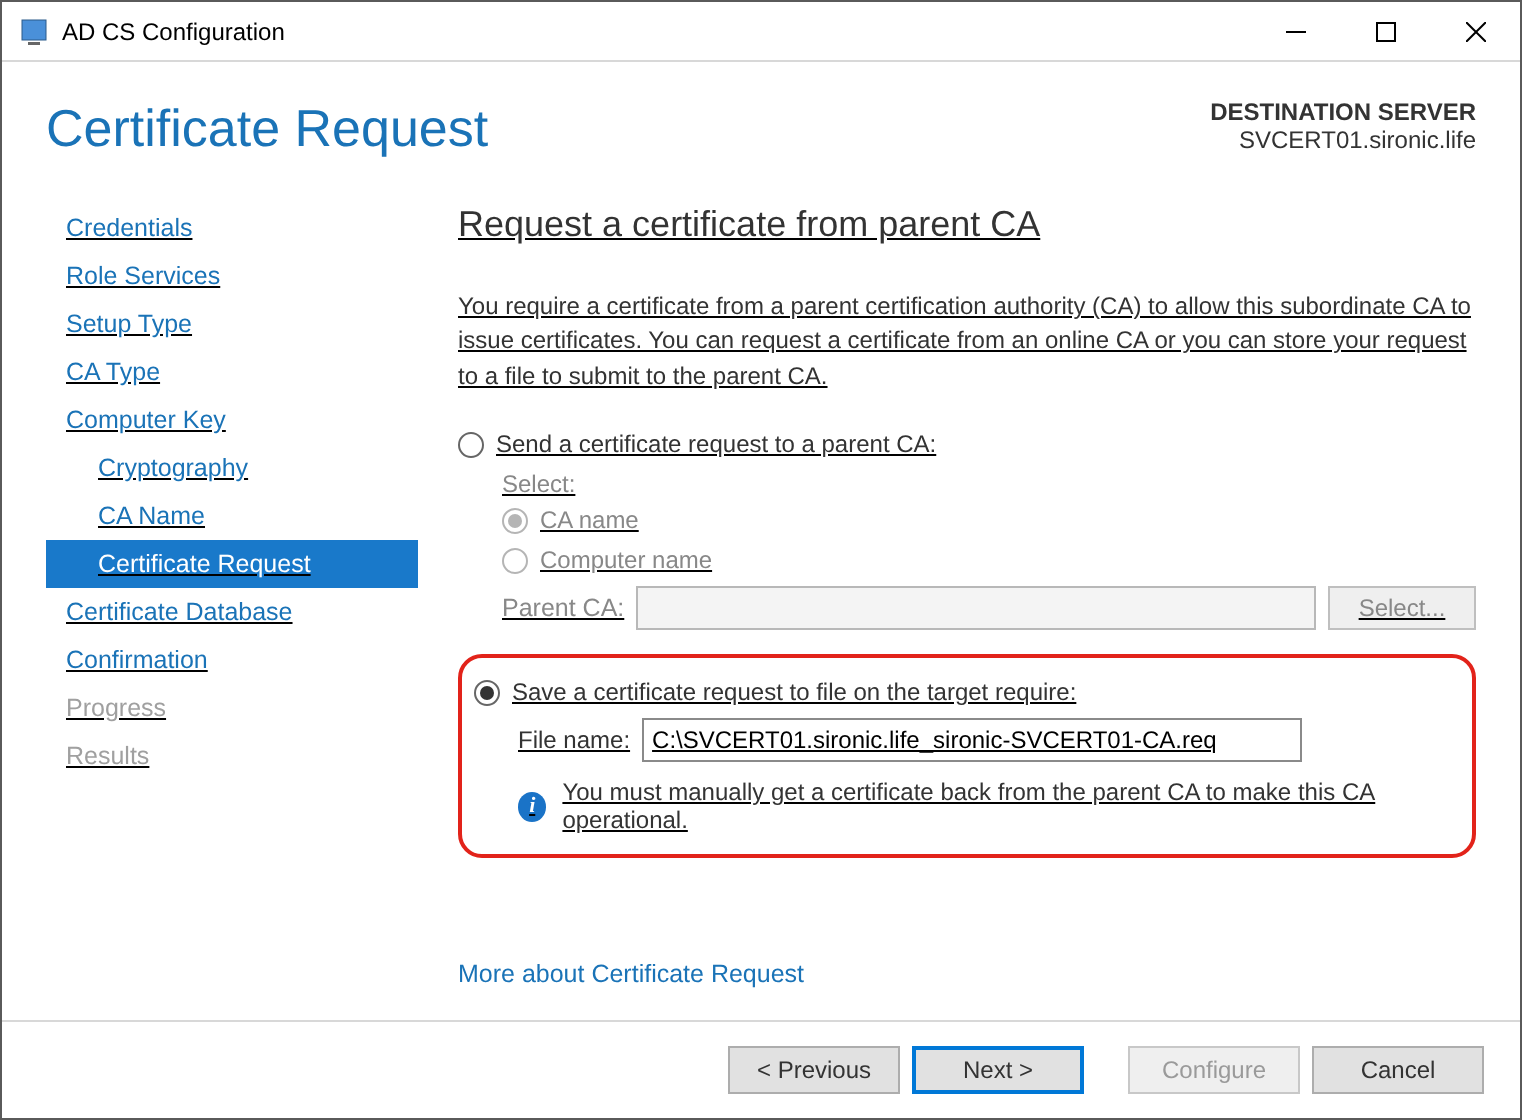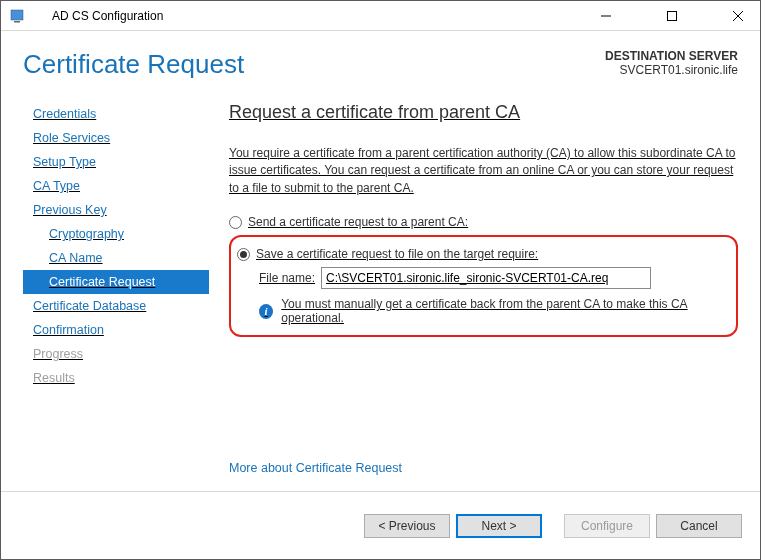--- a/index.html
+++ b/index.html
@@ -1,18 +1,18 @@
 <!DOCTYPE html>
 <html><head>
 <meta charset="utf-8">
 <style>
   * { box-sizing: border-box; font-family: "Segoe UI", Arial, sans-serif; }
   body { margin: 0; background: #fff; }
   .window { width: 761px; height: 560px; border: 1px solid #5a5a5a; display: flex; flex-direction: column; background: #fff; }
-  .titlebar { height: 30px; display: flex; align-items: center; border-bottom: 1px solid #d8d8d8; gap: 21px; }
+  .titlebar { height: 30px; display: flex; align-items: center; border-bottom: 1px solid #d8d8d8; }
   .titlebar .icon { width: 16px; height: 16px; margin: 0 6px 0 8px; }
   .titlebar .title { font-size: 12px; color: #000; flex: 1; }
   .winbtn { width: 45px; height: 29px; display: flex; align-items: center; justify-content: center; }
   .winbtn svg { width: 10px; height: 10px; }
   .header { display: flex; padding: 18px 22px 10px 22px; align-items: flex-start; }
   .header h1 { font-size: 26px; font-weight: 300; color: #1a73b7; margin: 0; flex: 1; }
   .dest { text-align: right; font-size: 12px; }
   .dest .lbl { font-weight: bold; color: #333; }
   .dest .svr { color: #333; }
   .body { flex: 1; display: flex; padding: 12px 22px 0 22px; overflow: hidden; text-decoration: underline; }
@@ -33,21 +33,21 @@
   .opt1block .radio-row { color: #888; }
   .parentca-row { display: flex; align-items: center; gap: 6px; margin-top: 4px; }
   .parentca-row input[type=text] { flex: 1; height: 22px; border: 1px solid #b8b8b8; background: #f4f4f4; font-size: 12px; padding: 0 4px; }
   .btn-dis { height: 22px; width: 74px; font-size: 12px; border: 1px solid #bfbfbf; background: #efefef; color: #888; }
   .hl { border: 2px solid #e2231a; border-radius: 12px; padding: 6px 8px 10px 6px; margin-top: 6px; }
   .filerow { display: flex; align-items: center; gap: 6px; margin: 6px 0 8px 22px; font-size: 12px; }
   .filerow input[type=text] { flex: 1; height: 22px; border: 1px solid #8a8a8a; font-size: 12px; padding: 0 4px; max-width: 330px; }
   .info-row { display: flex; align-items: center; gap: 8px; margin-left: 22px; font-size: 12px; }
   .info-icon { width: 15px; height: 15px; border-radius: 50%; background: #1a73c7; color: #fff; display: flex; align-items: center; justify-content: center; font-weight: bold; font-size: 11px; font-style: italic; font-family: Georgia, serif; }
   .more { position: absolute; bottom: 16px; left: 20px; color: #1a73b7; font-size: 12.5px; }
-  .footer { height: 68px; border-top: 1px solid #d8d8d8; display: flex; align-items: center; justify-content: flex-end; padding: 0 18px; gap: 6px; background: #fff; }
+  .footer { height: 49px; border-top: 1px solid #d8d8d8; display: flex; align-items: center; justify-content: flex-end; padding: 0 18px; gap: 6px; background: #fff; }
   .fbtn { width: 86px; height: 24px; font-size: 12px; border: 1px solid #adadad; background: #e1e1e1; color: #333; }
   .fbtn.def { border: 2px solid #0078d7; background: #e1e1e1; }
   .fbtn.dis { color: #9a9a9a; border-color: #c8c8c8; background: #efefef; }
   .spacer { width: 10px; }
   label.sel-lbl { font-size: 12px; color: #888; display: block; margin-bottom: 2px; }
 </style>
 </head>
 <body>
 
 <div class="window">
@@ -84,37 +84,53 @@
       <div class="svr">SVCERT01.sironic.life</div>
     </div>
   </div>
 
   <div class="body">
     <div class="nav" id="nav">
         <div class="item">Credentials</div>
         <div class="item">Role Services</div>
         <div class="item">Setup Type</div>
         <div class="item">CA Type</div>
-        <div class="item">Previous Key</div>
+        <div class="item">Computer Key</div>
         <div class="item sub">Cryptography</div>
         <div class="item sub">CA Name</div>
         <div class="item sub sel">Certificate Request</div>
         <div class="item">Certificate Database</div>
         <div class="item">Confirmation</div>
         <div class="item dis">Progress</div>
         <div class="item dis">Results</div>
       </div>
 
     <div class="content">
       <h2>Request a certificate from parent CA</h2>
       <p class="intro">You require a certificate from a parent certification authority (CA) to allow this subordinate CA to issue certificates. You can request a certificate from an online CA or you can store your request to a file to submit to the parent CA.</p>
 
       <div class="radio-row">
         <input type="radio" class="radio" name="mode" style="">
         <span>Send a certificate request to a parent CA:</span>
+      </div>
+      <div class="opt1block">
+        <label class="sel-lbl">Select:</label>
+        <div class="radio-row">
+          <input type="radio" class="radio dis" checked="" disabled="" style="">
+          <span>CA name</span>
+        </div>
+        <div class="radio-row">
+          <input type="radio" class="radio dis" disabled="" style="">
+          <span>Computer name</span>
+        </div>
+        <div class="parentca-row">
+          <span>Parent CA:</span>
+          <input type="text" disabled="" value="" style="">
+          <button class="btn-dis" disabled="">Select...</button>
+        </div>
       </div>
 
       <div class="hl">
         <div class="radio-row">
           <input type="radio" class="radio" name="mode" checked="" style="">
           <span>Save a certificate request to file on the target require:</span>
         </div>
         <div class="filerow">
           <span>File name:</span>
           <input type="text" value="C:\SVCERT01.sironic.life_sironic-SVCERT01-CA.req" style="">

